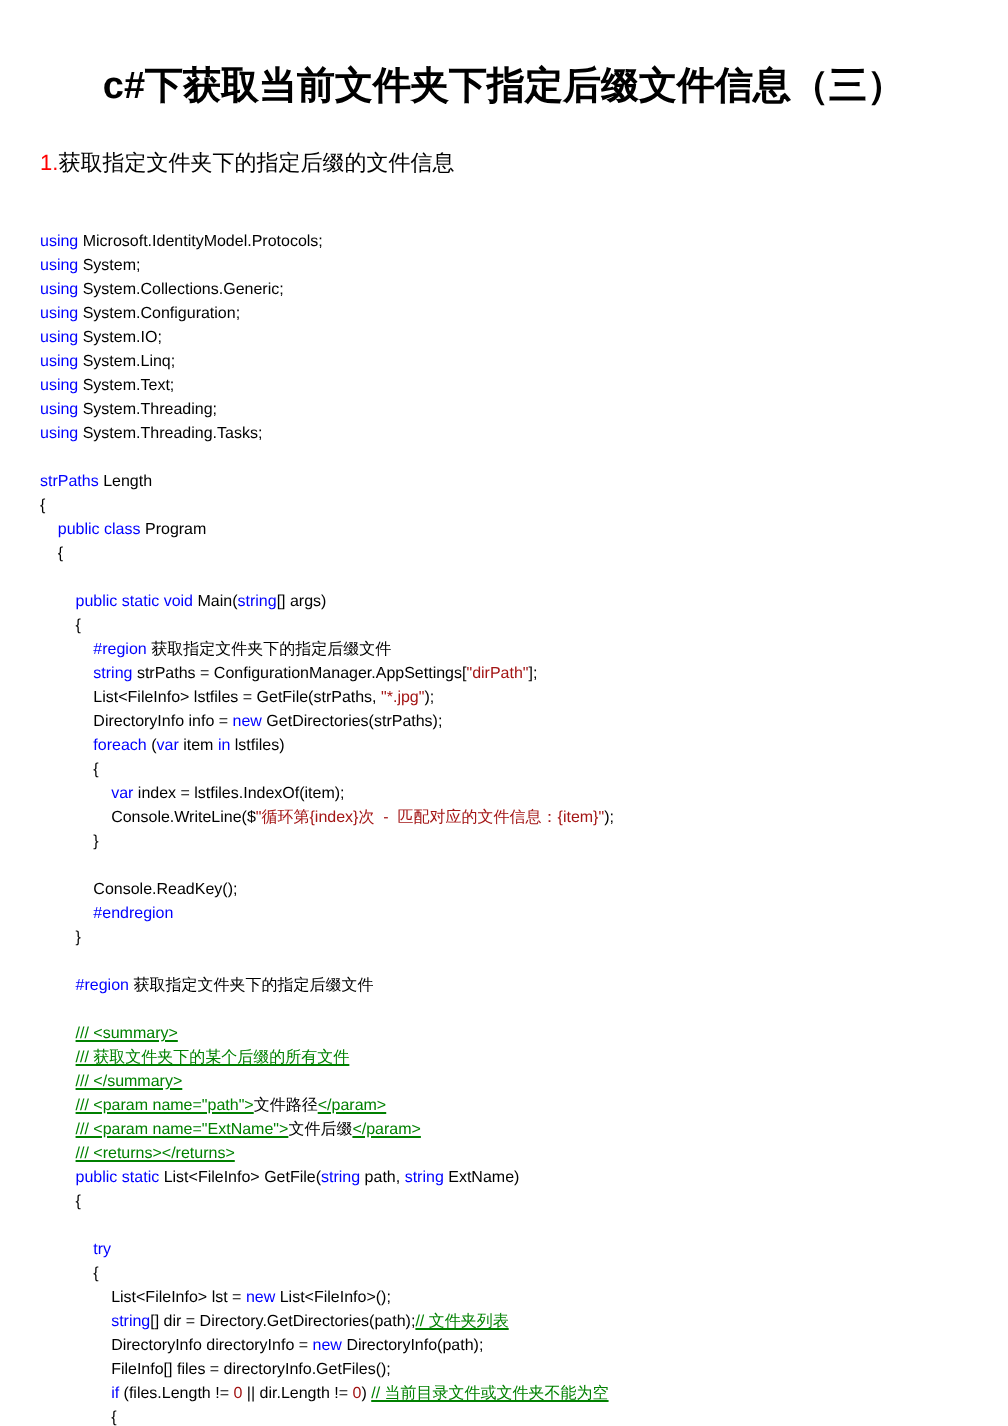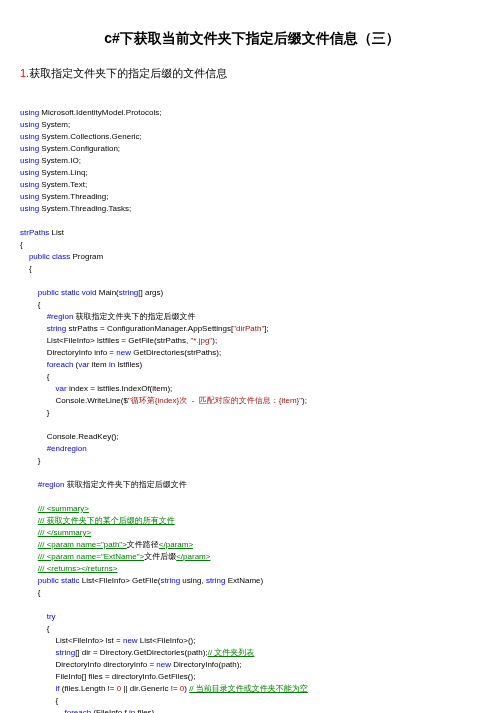--- a/index.html
+++ b/index.html
@@ -4,21 +4,21 @@
 <style>
   body {
     margin: 0;
     padding: 20px;
     font-family: Arial, sans-serif;
     background: #ffffff;
     width: 504px;
     box-sizing: border-box;
   }
   h1 {
-    font-size: 14px;
+    font-size: 19px;
     font-weight: bold;
     text-align: center;
     margin: 10px 0 18px 0;
     color: #000;
   }
   .section-desc {
     font-size: 11px;
     color: #000;
     margin-bottom: 14px;
   }
@@ -47,21 +47,21 @@
 <span class="kw">using</span><span> Microsoft.IdentityModel.Protocols;</span>
 <span class="kw">using</span><span> System;</span>
 <span class="kw">using</span><span> System.Collections.Generic;</span>
 <span class="kw">using</span><span> System.Configuration;</span>
 <span class="kw">using</span><span> System.IO;</span>
 <span class="kw">using</span><span> System.Linq;</span>
 <span class="kw">using</span><span> System.Text;</span>
 <span class="kw">using</span><span> System.Threading;</span>
 <span class="kw">using</span><span> System.Threading.Tasks;</span>
 
-<span class="kw">strPaths</span><span> List</span>
+<span class="kw">strPaths</span><span> Length</span>
 {
     <span class="kw">public</span> <span class="kw">class</span><span> Program</span>
     {
 
         <span class="kw">public</span> <span class="kw">static</span> <span class="kw">void</span><span> Main(</span><span class="kw">string</span><span>[] args)</span>
         {
             <span class="kw">#region</span><span> 获取指定⽂件夹下的指定后缀⽂件</span>
             <span class="kw">string</span><span> strPaths = ConfigurationManager.AppSettings[</span><span class="str">"dirPath"</span><span>];</span>
 <span>            List&lt;FileInfo&gt; lstfiles = GetFile(strPaths, </span><span class="str">"*.jpg"</span>);
 <span>            DirectoryInfo info = </span><span class="kw">new</span><span> GetDirectories(strPaths);</span>
@@ -76,30 +76,30 @@
         }
 
         <span class="kw">#region</span><span> 获取指定⽂件夹下的指定后缀⽂件</span>
 
         <span class="cmt">/// &lt;summary&gt;</span>
         <span class="cmt">/// 获取⽂件夹下的某个后缀的所有⽂件</span>
         <span class="cmt">/// &lt;/summary&gt;</span>
         <span class="cmt">/// &lt;param name="path"&gt;</span><span>⽂件路径</span><span class="cmt">&lt;/param&gt;</span>
         <span class="cmt">/// &lt;param name="ExtName"&gt;</span><span>⽂件后缀</span><span class="cmt">&lt;/param&gt;</span>
         <span class="cmt">/// &lt;returns&gt;&lt;/returns&gt;</span>
-        <span class="kw">public</span> <span class="kw">static</span><span> List&lt;FileInfo&gt; GetFile(</span><span class="kw">string</span><span> using, </span><span class="kw">string</span><span> ExtName)</span>
+        <span class="kw">public</span> <span class="kw">static</span><span> List&lt;FileInfo&gt; GetFile(</span><span class="kw">string</span><span> path, </span><span class="kw">string</span><span> ExtName)</span>
         {
 
             <span class="kw">try</span>
             {
 <span>                List&lt;FileInfo&gt; lst = </span><span class="kw">new</span><span> List&lt;FileInfo&gt;();</span>
                 <span class="kw">string</span><span>[] dir = Directory.GetDirectories(path);</span><span class="cmt">// ⽂件夹列表</span>
 <span>                DirectoryInfo directoryInfo = </span><span class="kw">new</span><span> DirectoryInfo(path);</span>
 <span>                FileInfo[] files = directoryInfo.GetFiles();</span>
-                <span class="kw">if</span><span> (files.Length != </span><span class="str">0</span><span> || dir.Generic != </span><span class="str">0</span>) <span class="cmt">// 当前⽬录⽂件或⽂件夹不能为空</span>
+                <span class="kw">if</span><span> (files.Length != </span><span class="str">0</span><span> || dir.Length != </span><span class="str">0</span>) <span class="cmt">// 当前⽬录⽂件或⽂件夹不能为空</span>
                 {
                     <span class="kw">foreach</span><span> (FileInfo f </span><span class="kw">in</span><span> files)</span>
                     {
                         )
                         {
 
                         }
                     }
                     
                     {

